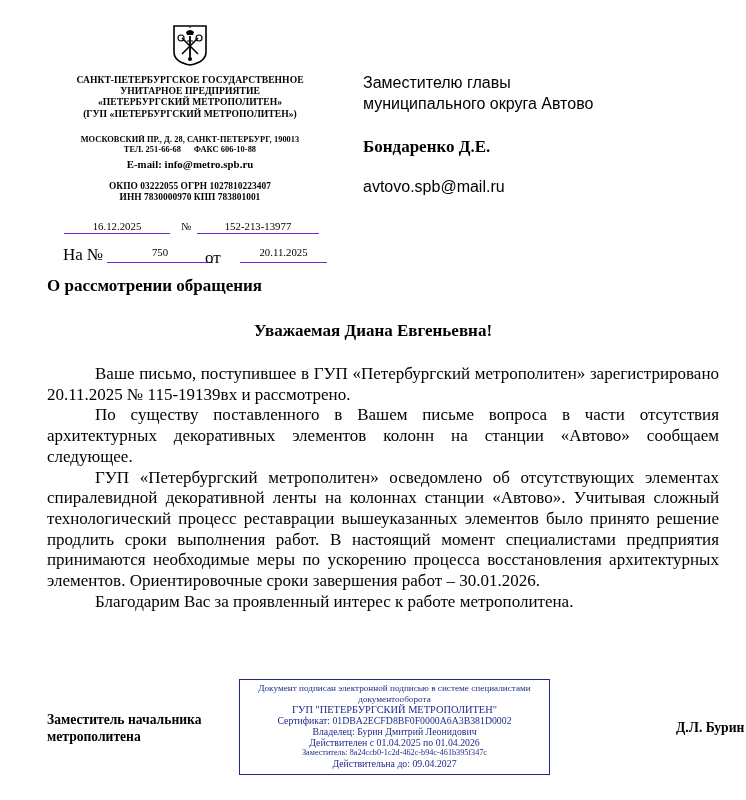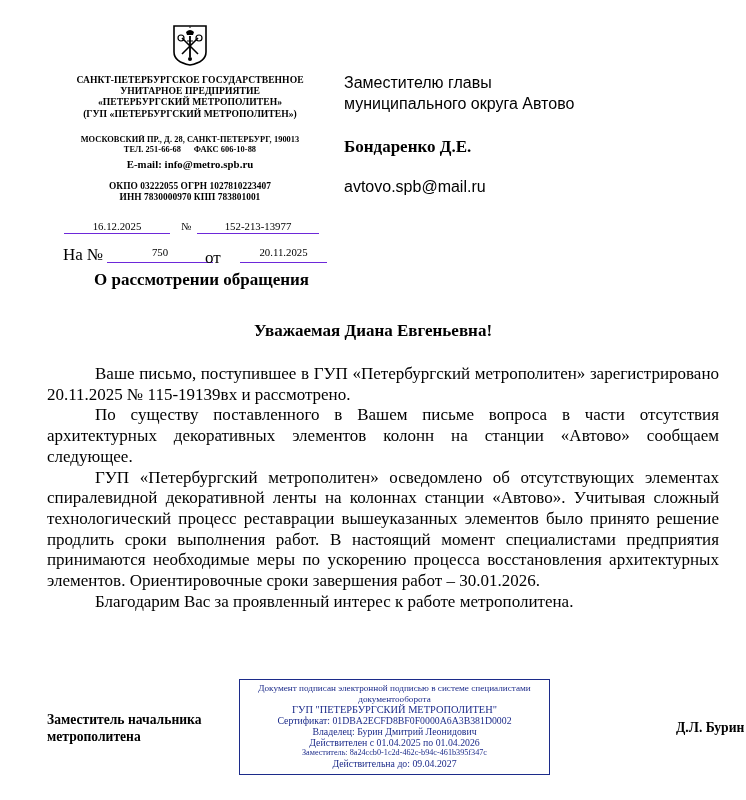--- a/index.html
+++ b/index.html
@@ -29,27 +29,27 @@
     .reg-date { left: 64px; top: 219px; width: 106px; }
     .reg-no-sign { left: 181px; top: 219px; }
     .reg-number { left: 197px; top: 219px; width: 122px; }
 
     .ref-label { left: 63px; top: 245px; font-size: 17px; }
     .ref-number { left: 107px; top: 245px; width: 106px; font-size: 10.8px; height: 17px; line-height: 14px; }
     .ref-ot { left: 205px; top: 248px; font-size: 17px; text-align: right; }
     .ref-date { left: 240px; top: 245px; width: 87px; font-size: 10.8px; height: 17px; line-height: 14px; }
 
     
-    .addressee { left: 344px; font-family: "Liberation Sans", sans-serif; font-size: 16px; line-height: 21px; }
+    .addressee { left: 363px; font-family: "Liberation Sans", sans-serif; font-size: 16px; line-height: 21px; }
     .addr-title { top: 72px; }
     .addr-name { top: 136px; font-family: "Liberation Serif", serif; font-weight: bold; font-size: 17px; }
     .addr-email { top: 176px; }
 
     
-    .subject { left: 47px; top: 270px; font-weight: bold; font-size: 17px; margin-left: 47px; }
+    .subject { left: 47px; top: 276px; font-weight: bold; font-size: 17px; }
     .salutation { left: 0; width: 746px; top: 321px; text-align: center; font-weight: bold; font-size: 17px; }
 
     
     .body-text {
       left: 47px; top: 364px; width: 672px;
       font-size: 17px; line-height: 20.7px; text-align: justify;
     }
     .body-text p { margin: 0; text-indent: 48px; }
 
     

